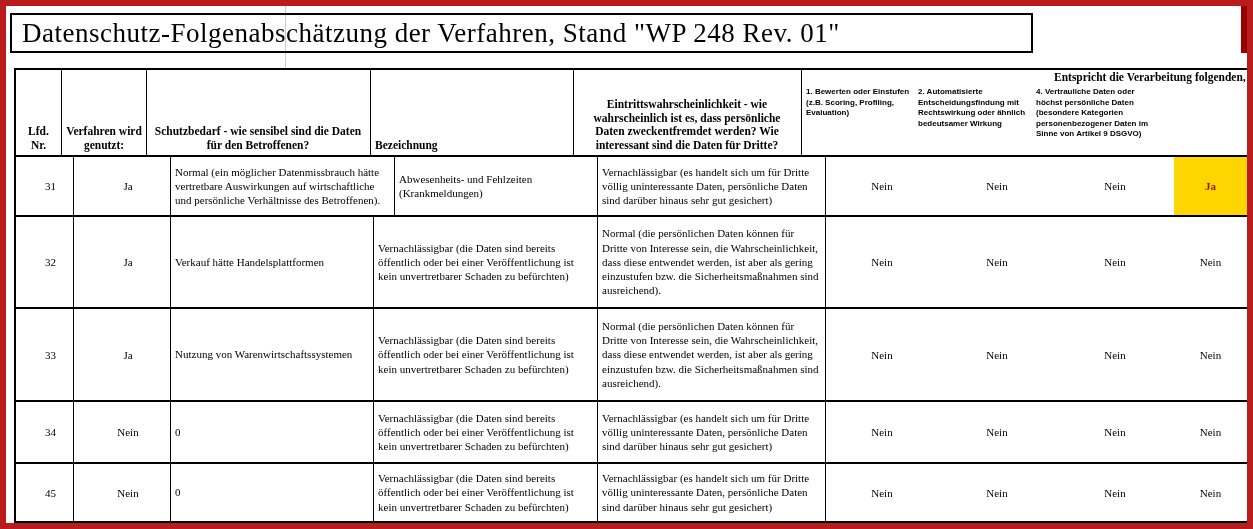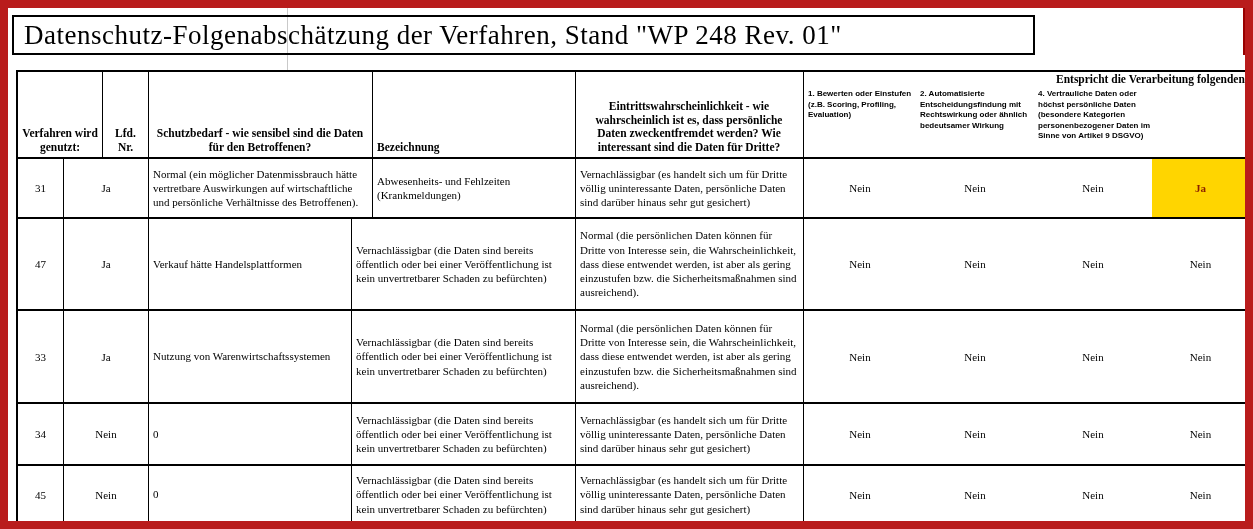--- a/index.html
+++ b/index.html
@@ -1,39 +1,39 @@
 <!DOCTYPE html>
 <html><head>
 <meta charset="utf-8">
 <style>
   html,body{margin:0;padding:0;background:#fff;}
   .stage{
     position:relative;width:1253px;height:529px;box-sizing:border-box;
-    background:#fff;border:8px solid #b91c1c;overflow:hidden;
+    background:#fff;border:6px solid #b91c1c;overflow:hidden;
     font-family:"Liberation Serif",serif;color:#000;
   }
   .gridline-v{position:absolute;left:279px;top:0;width:1px;height:62px;background:#c9c9c9;}
   .corner-mark{position:absolute;left:1235px;top:0;width:12px;height:47px;background:#990000;}
   .title-box{
     position:absolute;left:4px;top:7px;width:1023px;height:40px;box-sizing:border-box;
     border:2px solid #000;display:flex;align-items:center;padding-left:10px;
     font-size:27px;letter-spacing:0.5px;white-space:nowrap;overflow:hidden;
   }
   .table{
     position:absolute;left:8px;top:62px;width:1233px;box-sizing:border-box;
     border:2px solid #000;border-right:none;background:#fff;
   }
   .thead{display:flex;height:85px;border-bottom:2px solid #000;}
   .trow{display:flex;border-bottom:2px solid #000;box-sizing:border-box;}
   .r0{height:60px}.r1{height:92px}.r2{height:93px}.r3{height:62px}
   .r4{height:57px;border-bottom:none;}
   .cell{display:flex;box-sizing:border-box;border-right:1px solid #000;font-size:11px;}
   .c-nr{flex:0 0 46px}.c-used{flex:0 0 85px}.c-name{flex:0 0 203px}
   .c-need{flex:0 0 224px}.c-prob{flex:0 0 228px}
-  .center{align-items:center;justify-content:center;text-align:center;}
+  .center{align-items:center;justify-content:center;text-align:center;margin-left:12px;}
   .textcell{align-items:center;padding:1px 5px 1px 4px;line-height:14.2px;}
   .hcell{align-items:flex-end;font-weight:bold;font-size:11.5px;line-height:13.5px;}
   .h-mid{justify-content:center;text-align:center;white-space:pre-line;padding-bottom:3px;}
   .h-left{padding:0 5px 3px 4px;text-align:center;}
   .criteria-head{flex:1;position:relative;overflow:visible;}
   .group-label{
     position:absolute;top:1px;left:252px;white-space:nowrap;
     font-weight:bold;font-size:11.5px;
   }
   .crit-row{position:absolute;top:17px;left:0;display:flex;width:482px;}
@@ -55,24 +55,24 @@
   <div class="gridline-v"></div>
   <div class="corner-mark"></div>
 
   <div class="title-box">
     <span>Datenschutz-Folgenabschätzung der Verfahren, Stand "WP 248 Rev. 01"</span>
   </div>
 
   <div class="table">
 
     <div class="thead">
+      <div class="cell c-nr hcell h-mid">Lfd.
+Nr.</div>
       <div class="cell c-used hcell h-mid">Verfahren wird
 genutzt:</div>
-      <div class="cell c-nr hcell h-mid">Lfd.
-Nr.</div>
       <div class="cell c-need hcell h-left">Schutzbedarf - wie sensibel sind die Daten für den Betroffenen?</div>
       <div class="cell c-name hcell h-left">Bezeichnung</div>
       <div class="cell c-prob hcell h-left">Eintrittswahrscheinlichkeit - wie wahrscheinlich ist es, dass persönliche Daten zweckentfremdet werden? Wie interessant sind die Daten für Dritte?</div>
       <div class="criteria-head">
         <div class="group-label">Entspricht die Verarbeitung folgenden, w</div>
         <div class="crit-row">
           <div class="crit k1">1. Bewerten oder Einstufen (z.B. Scoring, Profiling, Evaluation)</div>
           <div class="crit k2">2. Automatisierte Entscheidungsfindung mit Rechtswirkung oder ähnlich bedeutsamer Wirkung</div>
           <div class="crit k4">4. Vertrauliche Daten oder höchst persönliche Daten (besondere Kategorien personenbezogener Daten im Sinne von Artikel 9 DSGVO)</div>
         </div>
@@ -87,21 +87,21 @@
       <div class="cell c-prob textcell">Vernachlässigbar (es handelt sich um für Dritte völlig uninteressante Daten, persönliche Daten sind darüber hinaus sehr gut gesichert)</div>
       <div class="crit-area">
         <div class="acell a1">Nein</div>
         <div class="acell a2">Nein</div>
         <div class="acell a3">Nein</div>
         <div class="acell a4 hl">Ja</div>
       </div>
     </div>
 
     <div class="trow r1">
-      <div class="cell c-nr center">47</div>
+      <div class="cell c-nr center">32</div>
       <div class="cell c-used center">Ja</div>
       <div class="cell c-name textcell">Verkauf hätte Handelsplattformen</div>
       <div class="cell c-need textcell">Vernachlässigbar (die Daten sind bereits öffentlich oder bei einer Veröffentlichung ist kein unvertretbarer Schaden zu befürchten)</div>
       <div class="cell c-prob textcell">Normal (die persönlichen Daten können für Dritte von Interesse sein, die Wahrscheinlichkeit, dass diese entwendet werden, ist aber als gering einzustufen bzw. die Sicherheitsmaßnahmen sind ausreichend).</div>
       <div class="crit-area">
         <div class="acell a1">Nein</div>
         <div class="acell a2">Nein</div>
         <div class="acell a3">Nein</div>
         <div class="acell a4">Nein</div>
       </div>

